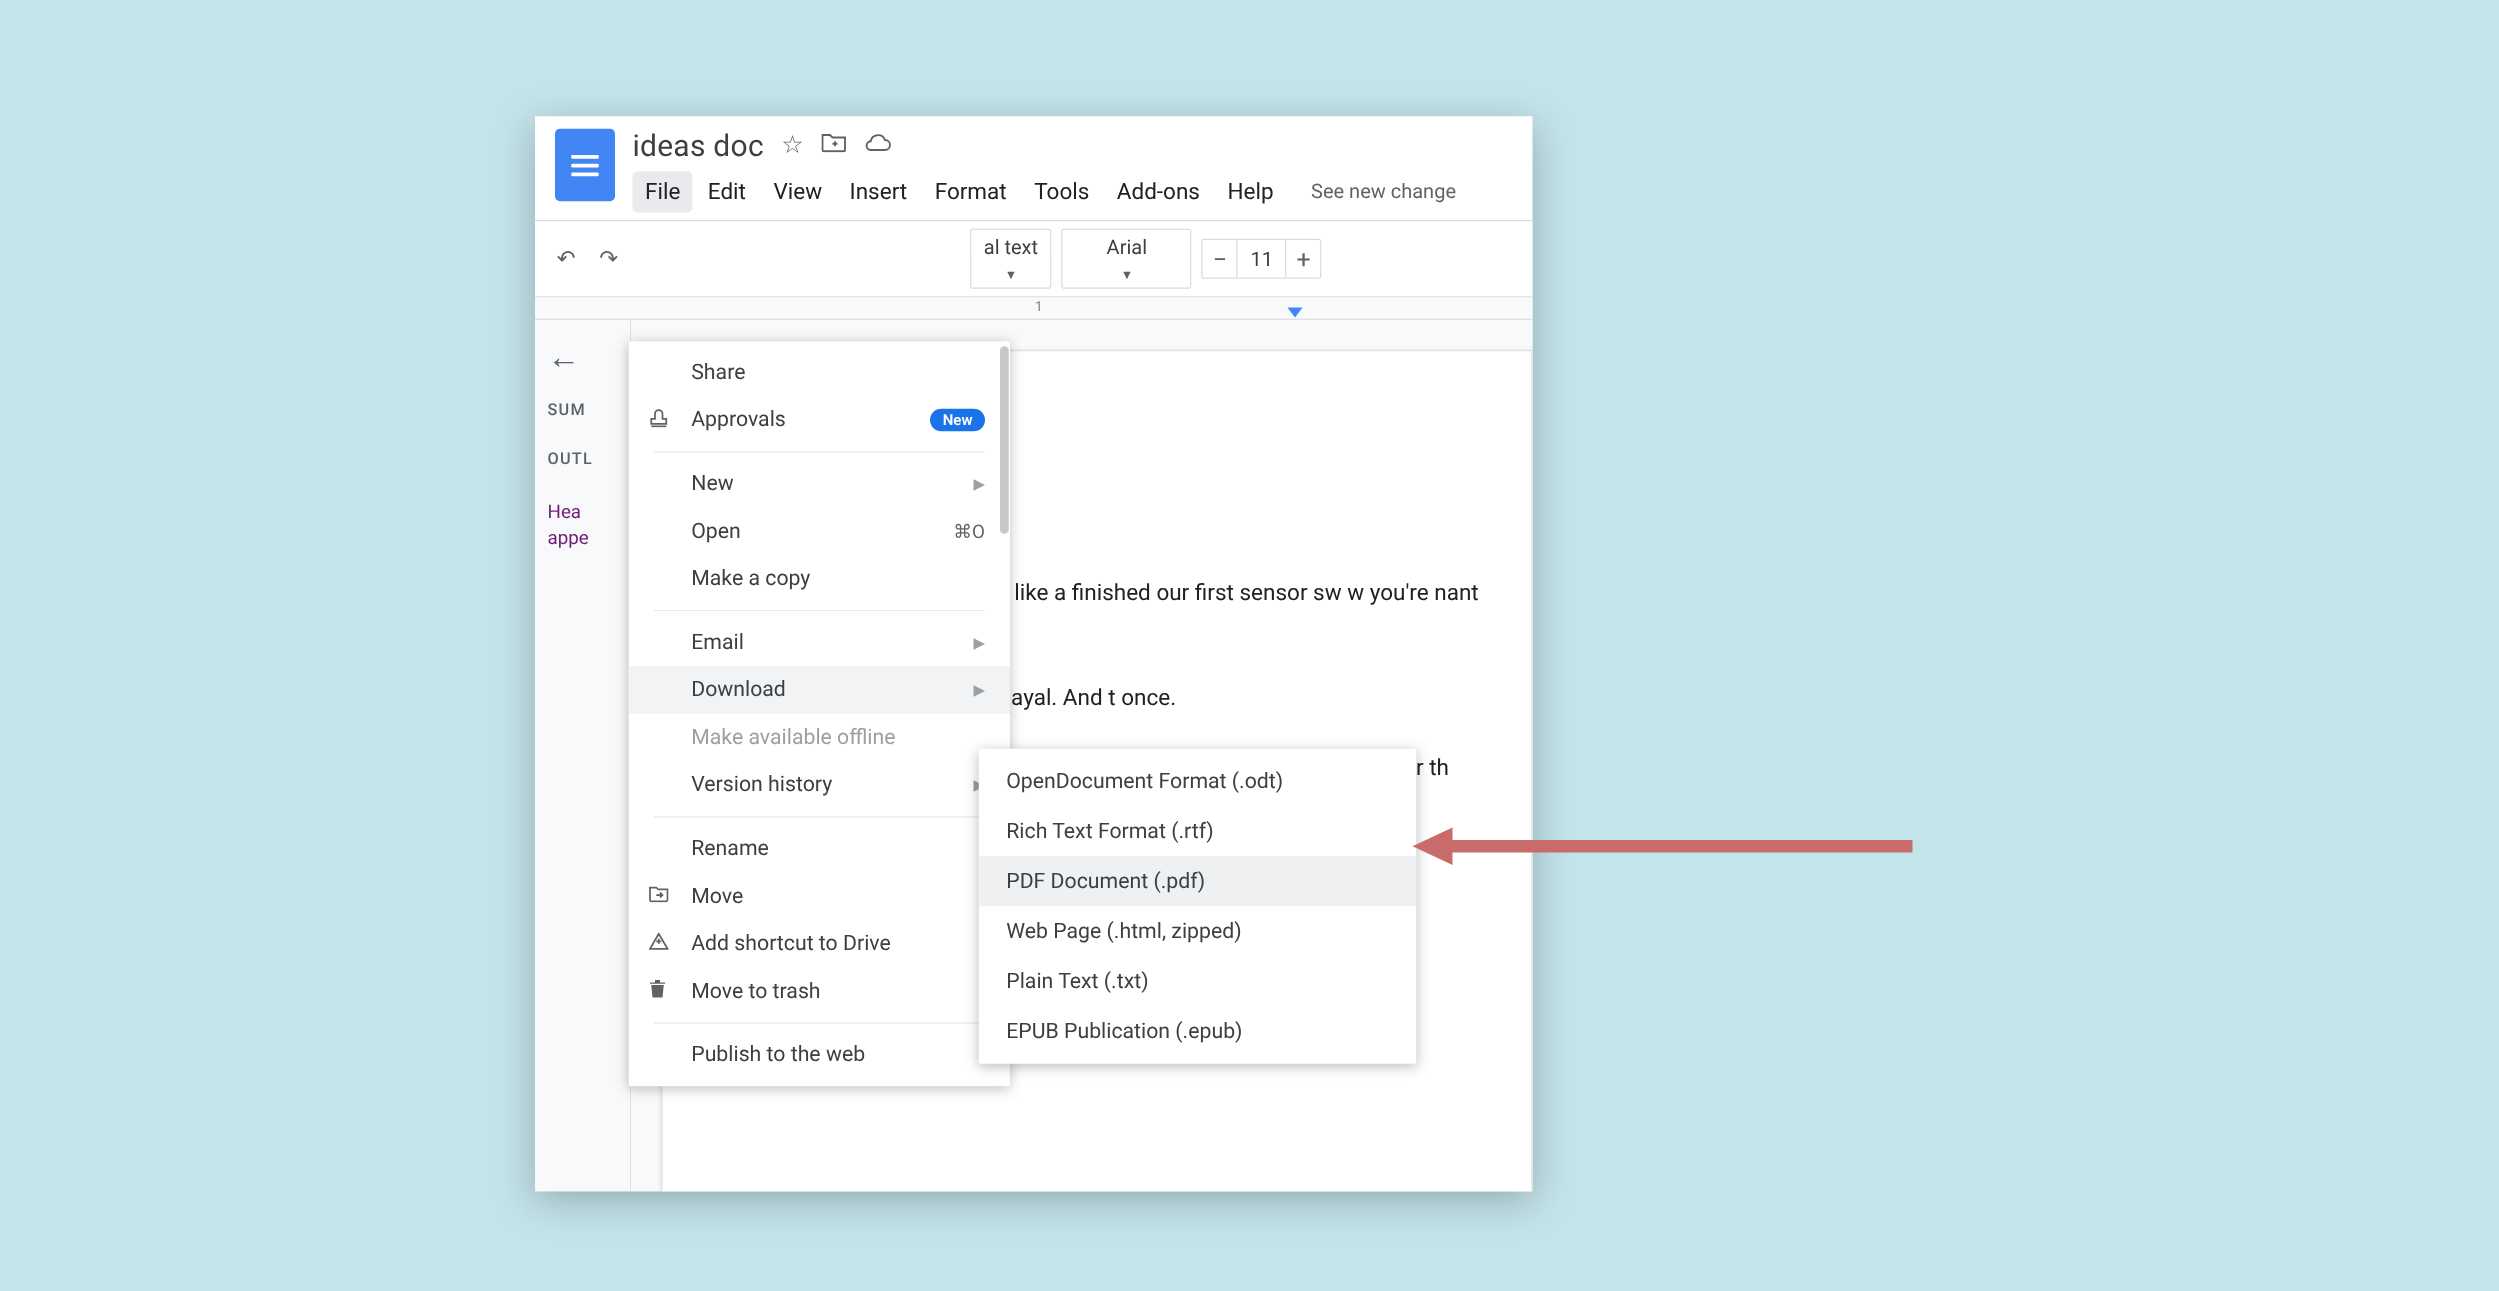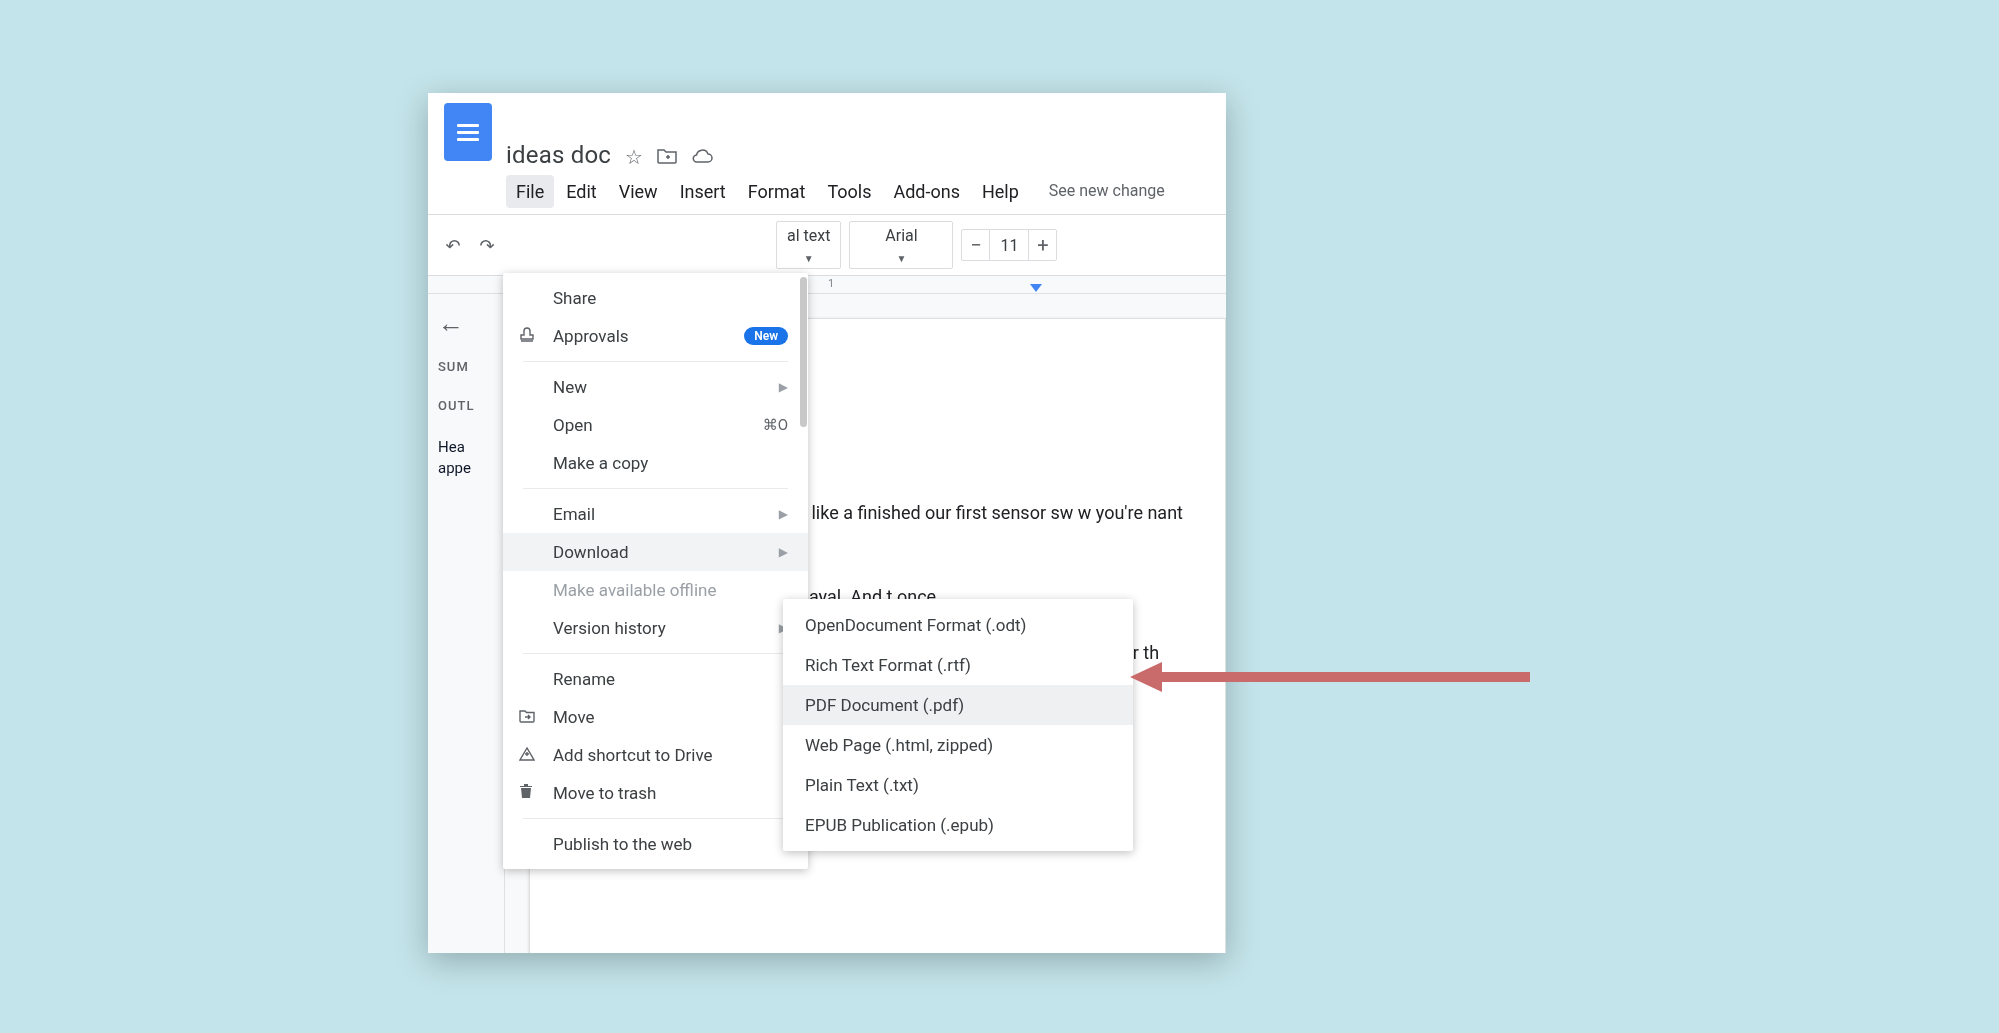--- a/index.html
+++ b/index.html
@@ -40,23 +40,22 @@
 }
 .doc-icon span {
   display: block;
   width: 22px;
   height: 3px;
   background: #fff;
   border-radius: 1px;
 }
 .title-row {
   display: flex;
-  align-items: flex-end;
+  align-items: flex-start;
   gap: 14px;
-  margin-top: 38px;
 }
 .doc-title {
   font-size: 24px;
   color: #3c4043;
   letter-spacing: 0.2px;
 }
 .title-icon { color: #5f6368; font-size: 20px; cursor: pointer; }
 .menubar {
   display: flex;
   gap: 2px;
@@ -110,21 +109,21 @@
 }
 .sidebar {
   width: 77px;
   background: #f8f9fa;
   border-right: 1px solid #e0e0e0;
   padding: 14px 10px;
   color: #5f6368;
 }
 .back-arrow{font-size:26px;color:#5f6368;margin-bottom:20px;cursor:pointer;}
 .sblabel{font-size:13px;letter-spacing:1px;margin-bottom:24px;font-weight:500;}
-.sbnote{font-size:15px;color:#0f172a;line-height:1.4;}
+.sbnote{font-size:15px;color:#701a75;line-height:1.4;}
 .canvas {
   flex:1;
   background:#f8f9fa;
   padding: 24px 0 0 24px;
   overflow: hidden;
 }
 .page {
   background:#fff;
   box-shadow: 0 1px 3px rgba(0,0,0,0.15);
   min-height: 900px;

